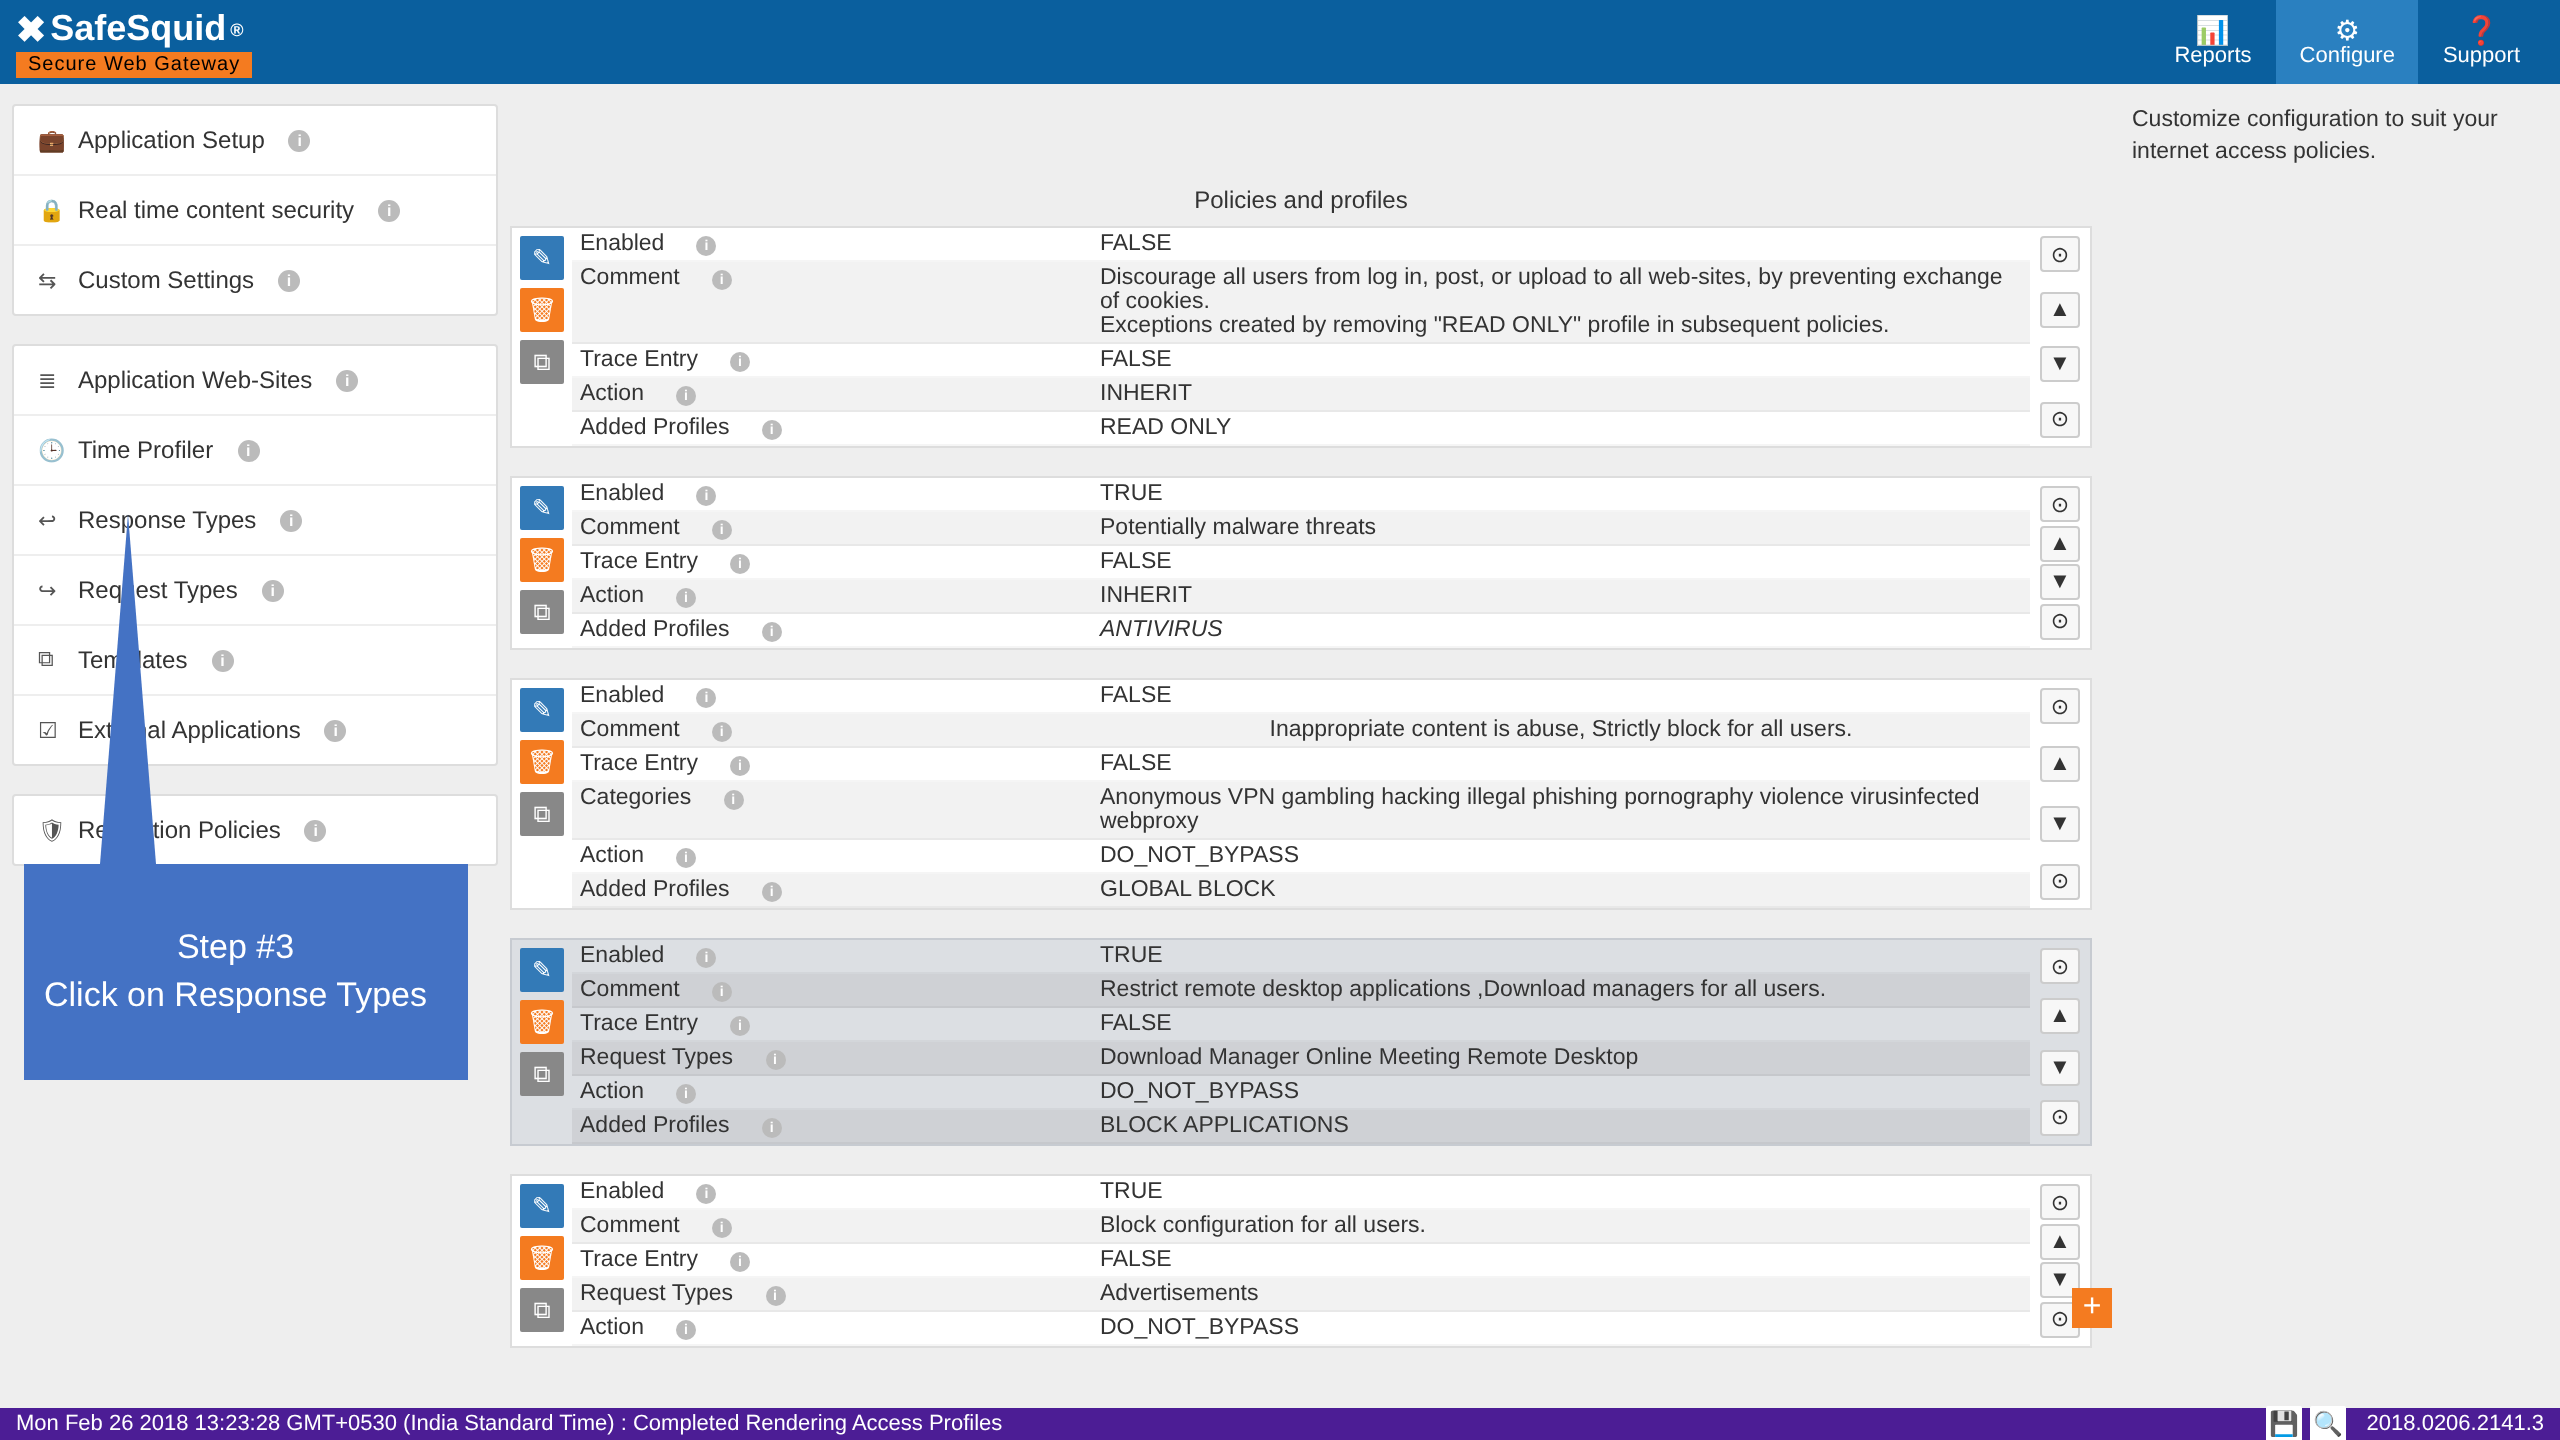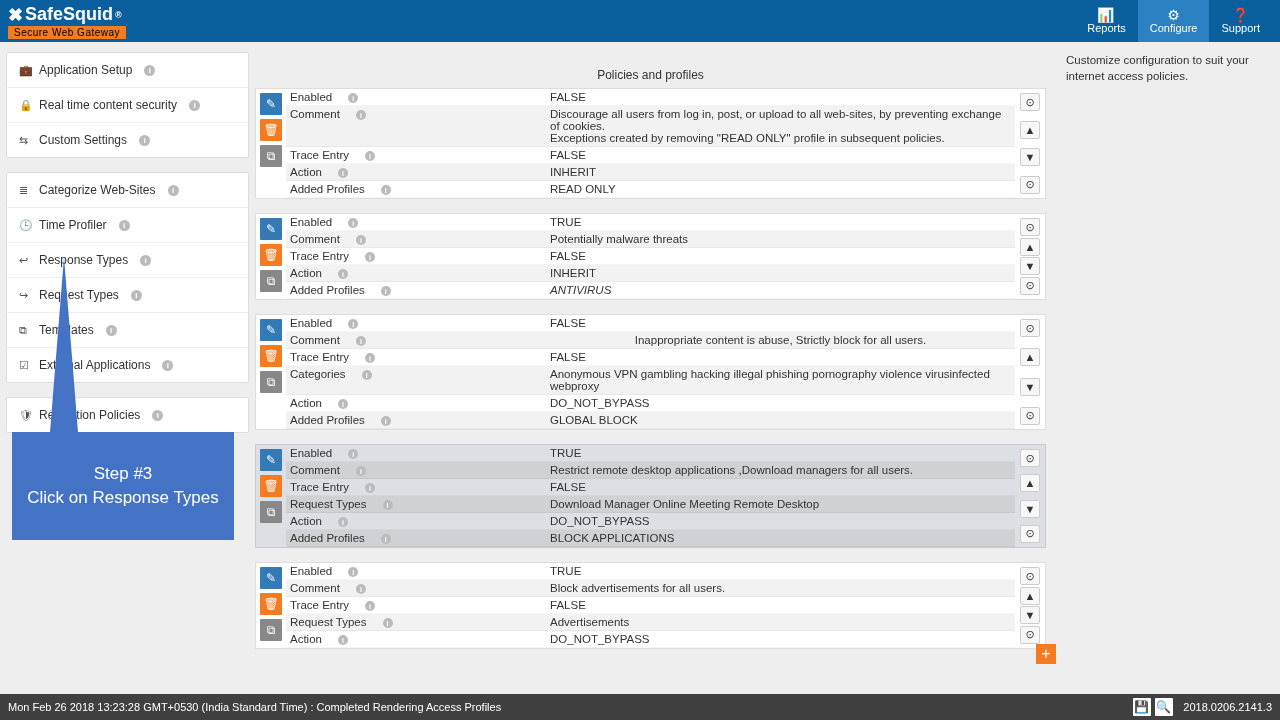--- a/index.html
+++ b/index.html
@@ -14,45 +14,45 @@
   .topnav-item.active { background: #2a80c0; }
   .topnav-item .ticon { font-size: 14px; line-height: 1; }
   .main { display: flex; height: calc(100% - 42px - 26px); }
   .sidebar { width: 255px; padding: 10px 6px; background: #eeeeee; flex-shrink: 0; }
   .side-group { background: #fff; border: 1px solid #ddd; border-radius: 2px; margin-bottom: 14px; }
   .side-item { padding: 10px 12px; border-bottom: 1px solid #eee; display: flex; align-items: center; gap: 8px; cursor: pointer; font-size: 12px; }
   .side-item:last-child { border-bottom: none; }
   .side-icon { width: 12px; display: inline-block; color: #555; font-size: 11px; }
   .info-dot { width: 11px; height: 11px; border-radius: 50%; background: #bbb; color: #fff; font-size: 8px; display: inline-flex; align-items: center; justify-content: center; margin-left: 4px; font-weight: bold; }
   .content-wrap { flex: 1; display: flex; overflow: hidden; }
-  .center { flex: 1; padding: 16px 10px 10px 0; overflow-y: auto; position: relative; }
+  .center { flex: 1; padding: 16px 10px 10px 0; overflow-y: auto; position: relative; margin-top: 25px; }
   .page-title { text-align: center; font-size: 12px; padding: 10px 0 6px; color: #333; }
   .policy-block { background: #fff; border: 1px solid #ddd; margin-bottom: 14px; display: flex; }
   .policy-block.highlight { background: #dcdfe3; border-color: #c7cbd1; }
   .pb-actions { width: 30px; padding: 4px 0; display: flex; flex-direction: column; align-items: center; gap: 4px; flex-shrink: 0; }
   .pb-btn { width: 22px; height: 22px; display: inline-flex; align-items: center; justify-content: center; color: #fff; font-size: 12px; cursor: pointer; border-radius: 1px; }
   .pb-btn.edit { background: #337ab7; }
   .pb-btn.delete { background: #f47b20; }
   .pb-btn.clone { background: #888; }
   .pb-body { flex: 1; }
   .pb-row { display: flex; border-bottom: 1px solid rgba(0,0,0,0.04); min-height: 16px; padding: 1px 0; }
   .pb-row:nth-child(even) { background: rgba(0,0,0,0.05); }
   .policy-block.highlight .pb-row:nth-child(even) { background: rgba(0,0,0,0.06); }
   .pb-label { width: 260px; padding: 1px 6px 1px 4px; display: flex; align-items: flex-start; gap: 16px; }
   .pb-label-text { font-size: 11.5px; }
   .pb-value { flex: 1; padding: 1px 4px; font-size: 11.5px; }
   .pb-side { width: 30px; display: flex; flex-direction: column; align-items: center; justify-content: space-between; padding: 4px 0; flex-shrink: 0; }
   .side-circle { width: 20px; height: 18px; border: 1px solid #ccc; background: #f7f7f7; display: inline-flex; align-items: center; justify-content: center; font-size: 11px; cursor: pointer; border-radius: 2px; }
   .right-col { width: 224px; padding: 10px 10px 0 10px; font-size: 11.5px; color: #333; flex-shrink: 0; }
   .right-col .text { line-height: 1.4; }
-  .footer { position: absolute; bottom: 0; left: 0; right: 0; height: 26px; background: #404040; color: #fff; display: flex; align-items: center; justify-content: space-between; padding: 0 8px; font-size: 11px; }
+  .footer { position: absolute; bottom: 0; left: 0; right: 0; height: 16px; background: #4c1d95; color: #fff; display: flex; align-items: center; justify-content: space-between; padding: 0 8px; font-size: 11px; }
   .footer-icons { display: flex; gap: 4px; align-items: center; }
   .footer-icon { background: #fff; color: #0a5f9e; width: 18px; height: 18px; display: inline-flex; align-items: center; justify-content: center; font-size: 12px; border-radius: 1px; cursor: pointer; }
   .add-btn { position: absolute; right: 0px; bottom: 30px; background: #f47b20; color: #fff; width: 20px; height: 20px; display: inline-flex; align-items: center; justify-content: center; font-size: 16px; cursor: pointer; }
-  .callout { position: absolute; left: 12px; top: 432px; width: 222px; height: 108px; background: #4472c4; color: #fff; display: flex; align-items: center; justify-content: center; text-align: center; font-size: 17px; line-height: 1.4; padding: 10px; z-index: 10; }
+  .callout { position: absolute; left: 12px; top: 432px; width: 222px; height: 108px; background: #4472c4; color: #fff; display: flex; align-items: center; justify-content: flex-start; text-align: center; font-size: 17px; line-height: 1.4; padding: 10px; z-index: 10; }
   .callout::before { content: ""; position: absolute; top: -175px; left: 38px; width: 0; height: 0; border-left: 14px solid transparent; border-right: 14px solid transparent; border-bottom: 175px solid #4472c4; }
   .info-mini { width: 10px; height: 10px; border-radius: 50%; background: #bbb; color: #fff; font-size: 7px; display: inline-flex; align-items: center; justify-content: center; font-weight: bold; flex-shrink: 0; margin-top: 2px; }
   .center::-webkit-scrollbar { width: 10px; }
   .center::-webkit-scrollbar-thumb { background: #bbb; border-radius: 5px; }
   .center::-webkit-scrollbar-track { background: transparent; }
 </style>
 </head>
 <body>
 
 <div class="topbar">
@@ -95,21 +95,21 @@
         </div>
         <div class="side-item">
           <span class="side-icon">⇆</span>
           <span>Custom Settings</span>
           <span class="info-dot">i</span>
         </div>
       </div>
     <div class="side-group" id="sg2">
         <div class="side-item">
           <span class="side-icon">≣</span>
-          <span>Categorize Web-Sites</span>
+          <span>Application Web-Sites</span>
           <span class="info-dot">i</span>
         </div>
         <div class="side-item">
           <span class="side-icon">🕒</span>
           <span>Time Profiler</span>
           <span class="info-dot">i</span>
         </div>
         <div class="side-item">
           <span class="side-icon">↩</span>
           <span>Response Types</span>
@@ -371,21 +371,21 @@
                   <span class="pb-label-text">Enabled</span>
                   <span class="info-mini">i</span>
                 </div>
                 <div class="pb-value" style="white-space: pre-line;">TRUE</div>
               </div>
               <div class="pb-row">
                 <div class="pb-label">
                   <span class="pb-label-text">Comment</span>
                   <span class="info-mini">i</span>
                 </div>
-                <div class="pb-value" style="white-space: pre-line;">Block advertisements for all users.</div>
+                <div class="pb-value" style="white-space: pre-line;">Block configuration for all users.</div>
               </div>
               <div class="pb-row">
                 <div class="pb-label">
                   <span class="pb-label-text">Trace Entry</span>
                   <span class="info-mini">i</span>
                 </div>
                 <div class="pb-value" style="white-space: pre-line;">FALSE</div>
               </div>
               <div class="pb-row">
                 <div class="pb-label">

